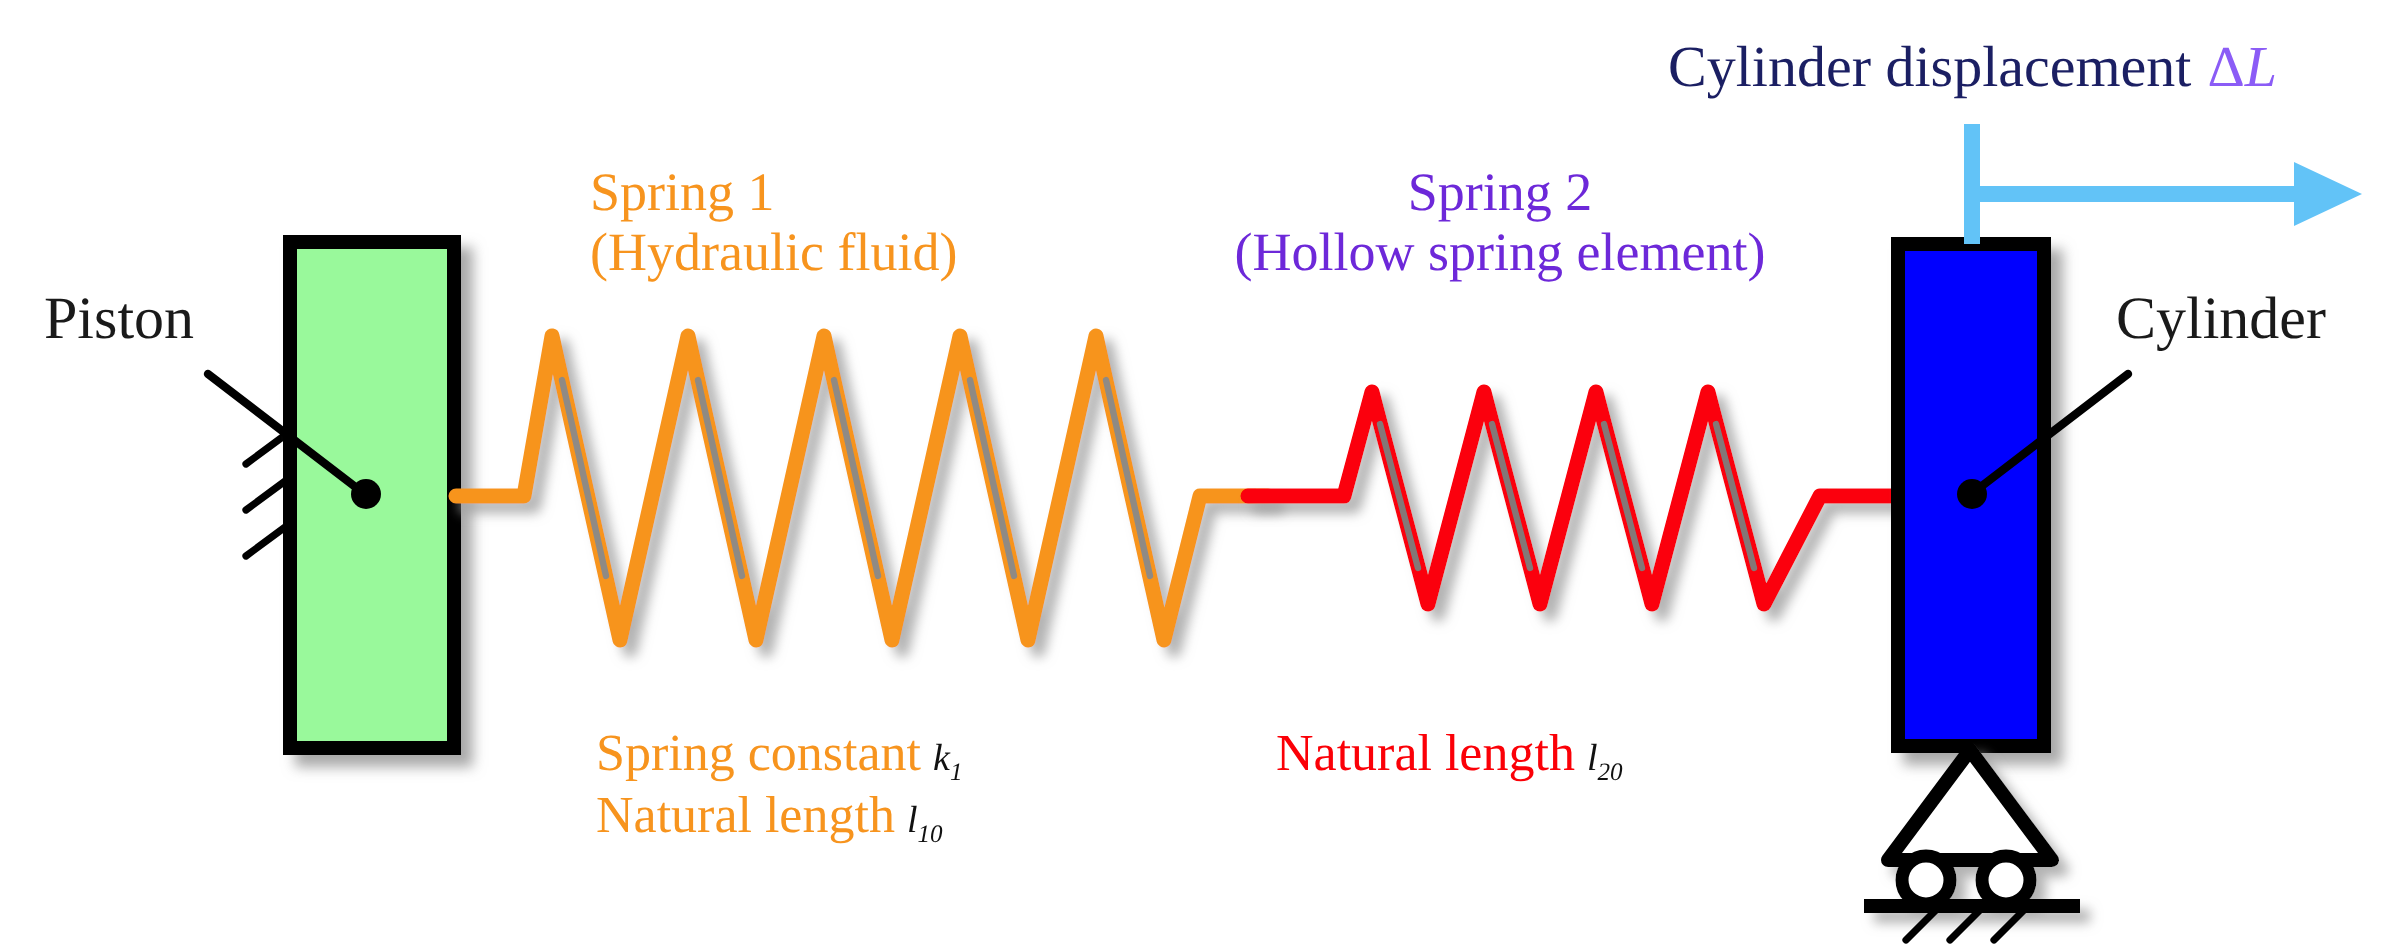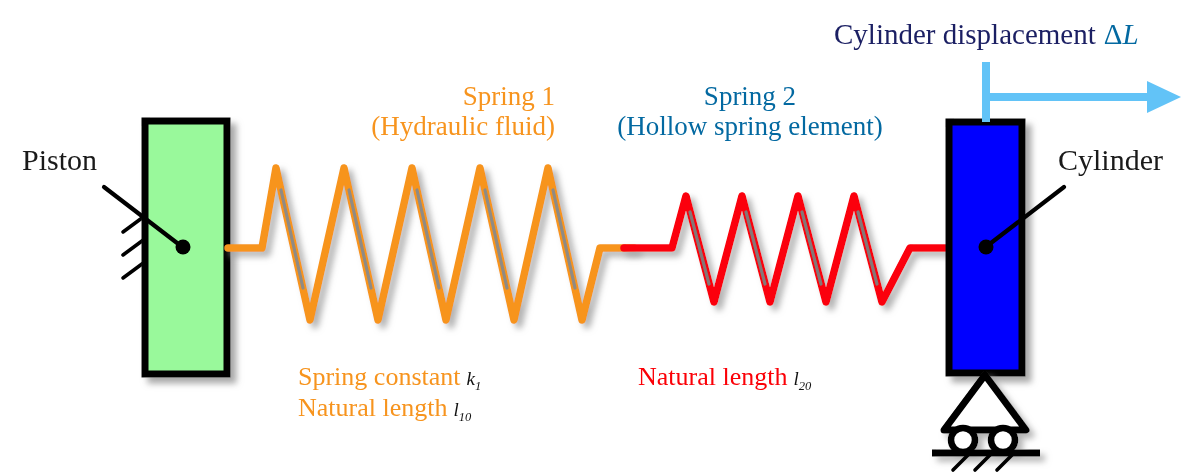--- a/index.html
+++ b/index.html
@@ -47,28 +47,28 @@
     left: 834px;
     top: 18px;
     font-size: 29px;
     color: #1b1f63;
   }
   .lbl-spring1 {
     left: 295px;
     top: 81px;
     font-size: 27px;
     color: #f7941e;
-    text-align: right;
+    text-align: left;
     width: 260px;
   }
   .lbl-spring2 {
     left: 570px;
     top: 81px;
     font-size: 27px;
-    color: #0369a1;
+    color: #6d28d9;
     text-align: center;
     width: 360px;
   }
   .lbl-const1 {
     left: 298px;
     top: 362px;
     font-size: 26px;
     color: #f7941e;
   }
   .lbl-const2 {
@@ -81,21 +81,21 @@
     color: #111111;
     font-style: italic;
     font-size: 19px;
     padding-left: 6px;
   }
   .sym sub {
     font-size: 0.66em;
     font-style: italic;
   }
   .delta {
-    color: #0369a1;
+    color: #8b5cf6;
     font-style: italic;
     padding-left: 8px;
   }
   .delta .up {
     font-style: normal;
   }
   .two-line > span {
     display: block;
   }
 </style>

